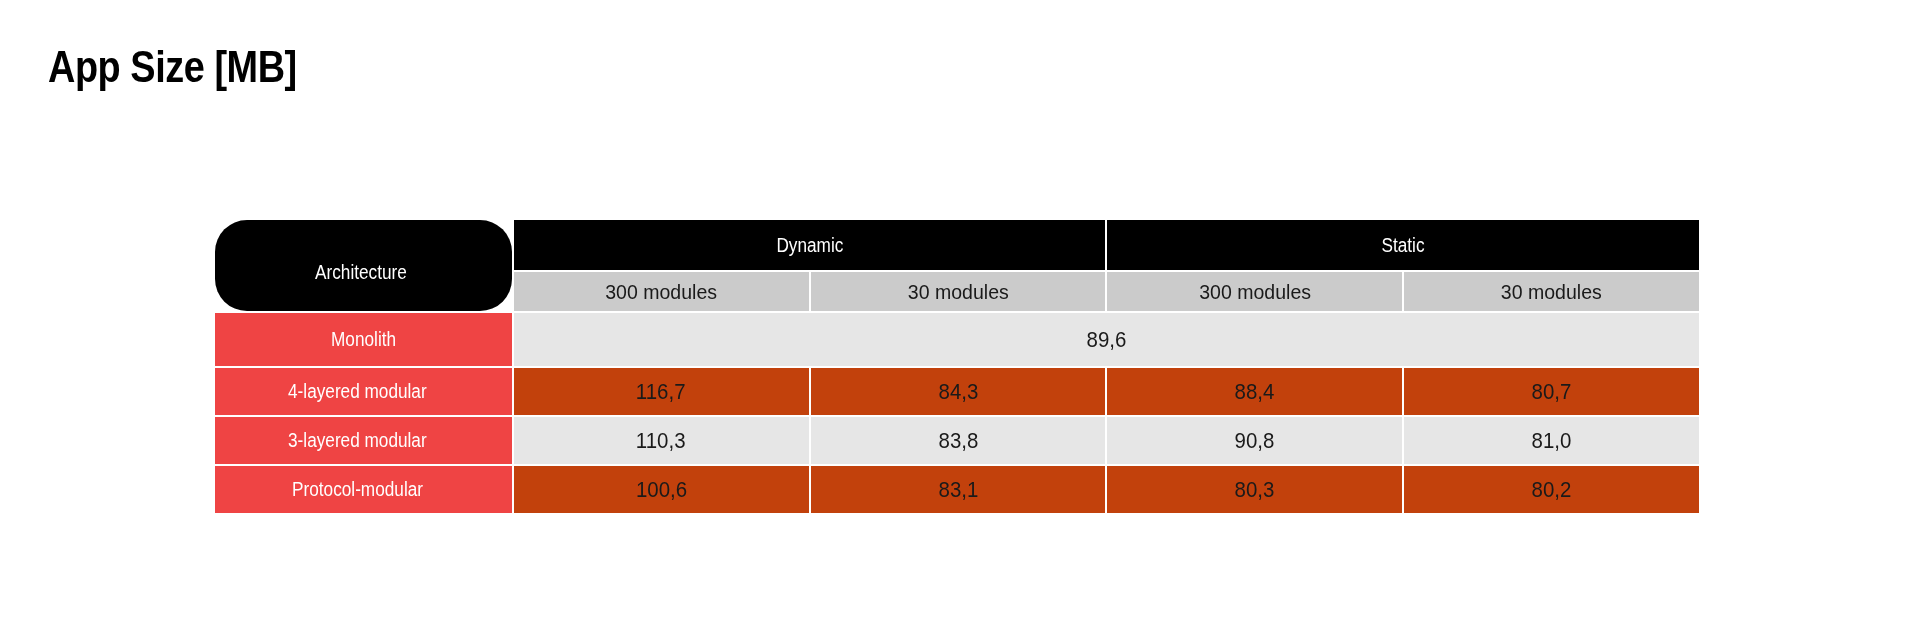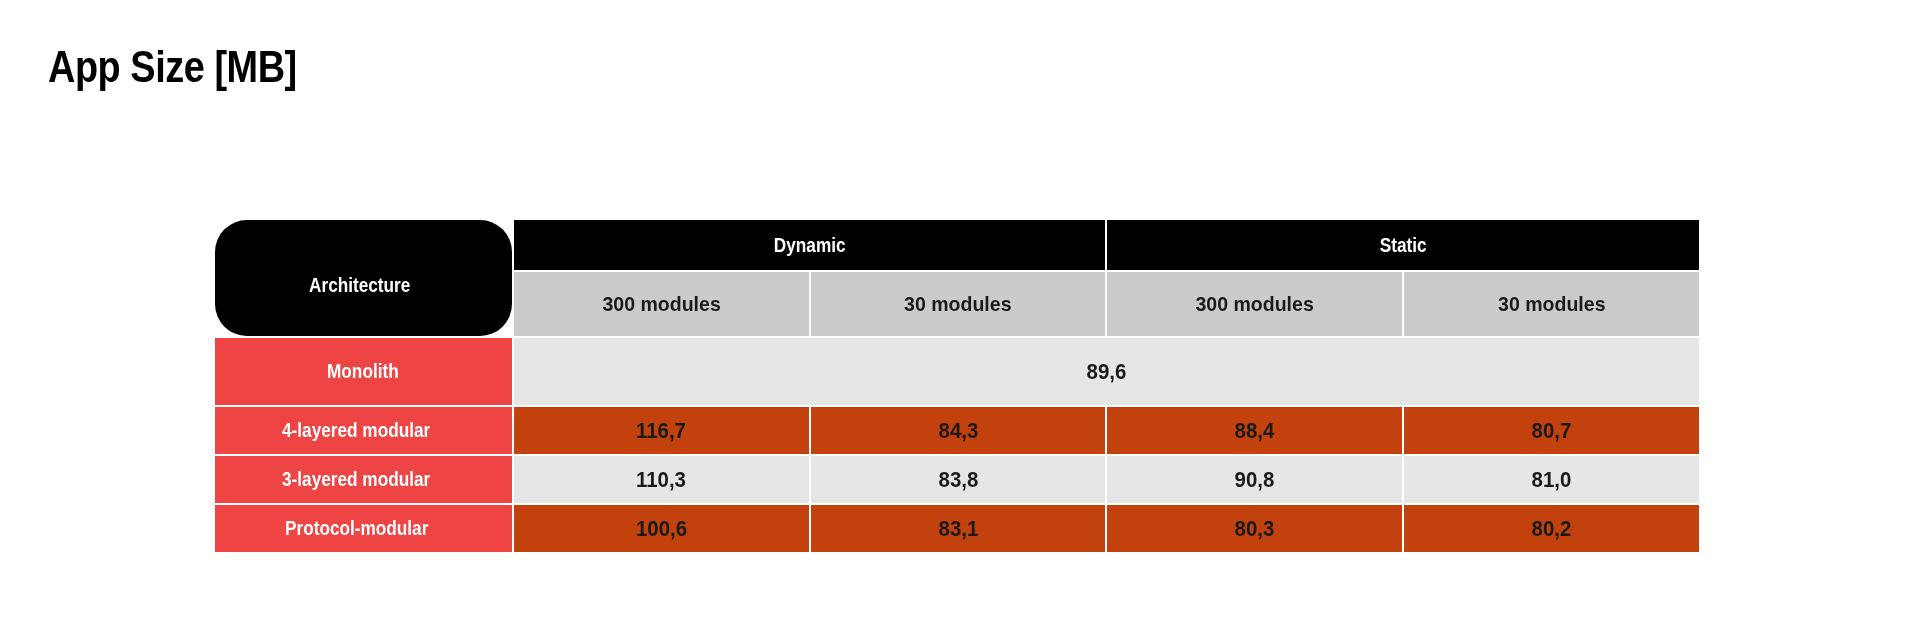--- a/index.html
+++ b/index.html
@@ -53,21 +53,21 @@
     margin: -2px;
     table-layout: fixed;
   }
 
   table.datatable td,
   table.datatable th {
     padding: 0;
     margin: 0;
     vertical-align: middle;
     text-align: center;
-    font-weight: bold;
+    font-weight: normal;
   }
 
   col.c-arch { width: 295px; }
   col.c-data { width: 293px; }
 
   
   .hdr-black {
     background: #000000;
     color: #ffffff;
     font-family: "Liberation Sans", sans-serif;
@@ -99,21 +99,21 @@
     transform-origin: left top;
     white-space: nowrap;
   }
 
   
   .hdr-sub {
     background: #cbcbcb;
     color: #1a1a1a;
     font-family: "Liberation Sans", sans-serif;
     font-size: 21px;
-    height: 64px;
+    height: 39px;
   }
   .hdr-sub .lbl {
     display: inline-block;
     transform: scaleX(0.93);
     white-space: nowrap;
   }
 
   
   .row-label {
     background: #ef4444;
@@ -140,21 +140,21 @@
     height: 47px;
   }
   .cell .lbl {
     display: inline-block;
     transform: scaleX(0.93);
     white-space: nowrap;
   }
   .shade-light { background: #e6e6e6; }
   .shade-dark  { background: #c2410c; }
 
-  .row-monolith .cell { height: 67px; }
+  .row-monolith .cell { height: 53px; }
 </style>
 </head>
 <body>
 
 <div class="page">
 
   <div class="page-title">App Size [MB]</div>
 
   <div class="table-wrap">
     <table class="datatable">

